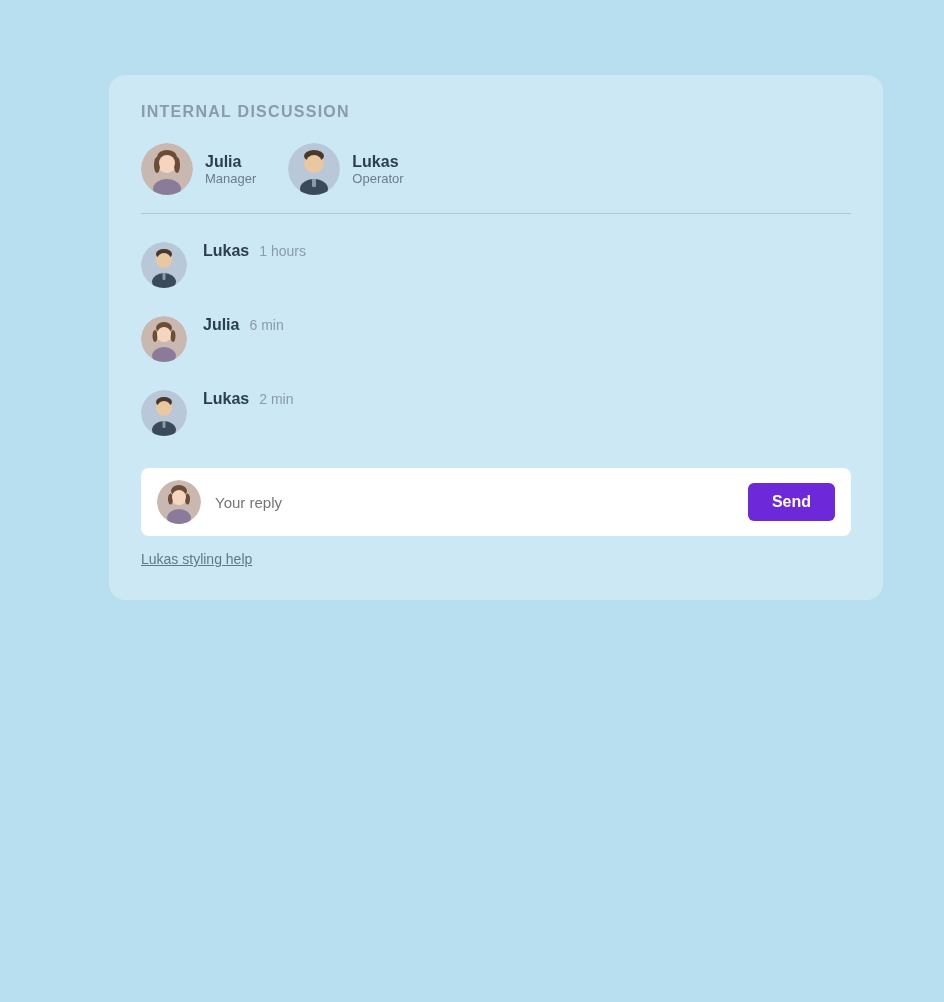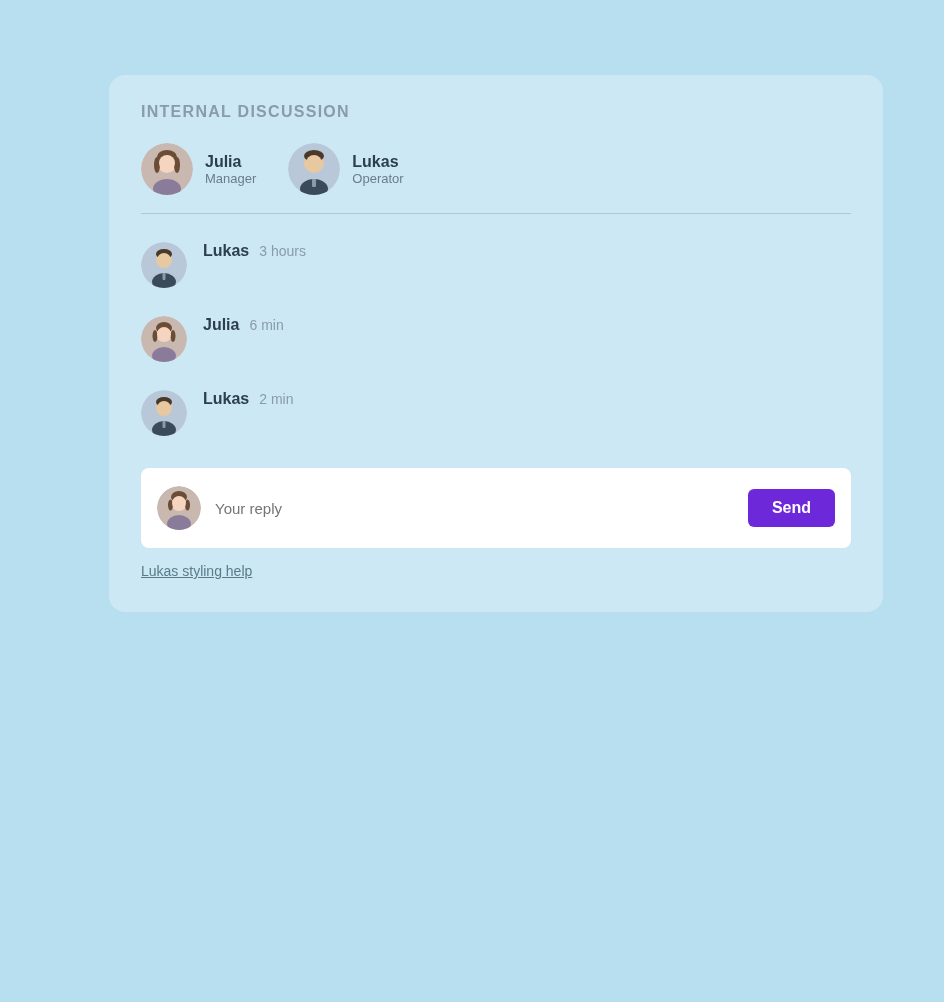--- a/index.html
+++ b/index.html
@@ -131,21 +131,21 @@
 
     .message-text {
       font-size: 15px;
       color: #2c3e50;
       line-height: 1.5;
     }
 
     .reply-box {
       background-color: #ffffff;
       border-radius: 8px;
-      padding: 18px 16px;
+      padding: 12px 16px;
       display: flex;
       align-items: center;
       gap: 14px;
       margin-bottom: 14px;
       justify-content: flex-end;
     }
 
     .reply-avatar {
       width: 44px;
       height: 44px;
@@ -251,21 +251,21 @@
           <circle cx="23" cy="18" r="8" fill="#e8c8a0"></circle>
           <ellipse cx="23" cy="12" rx="8" ry="5" fill="#4a3828"></ellipse>
           <ellipse cx="23" cy="40" rx="12" ry="9" fill="#3a4a5a"></ellipse>
           <rect x="21.5" y="31" width="3" height="7" rx="1" fill="#8a9aaa"></rect>
           <circle cx="23" cy="18" r="7" fill="#e8c8a0"></circle>
         </svg>
       </div>
       <div class="message-content">
         <div class="message-header">
           <span class="message-author">Lukas</span>
-          <span class="message-time">3 hours</span>
+          <span class="message-time">1 hours</span>
         </div>
       </div>
     </div>
 
     <div class="message">
       <div class="message-avatar">
         <svg viewBox="0 0 46 46" xmlns="http://www.w3.org/2000/svg">
           <circle cx="23" cy="23" r="23" fill="#c8b8b0"></circle>
           <circle cx="23" cy="18" r="8" fill="#f5d5c0"></circle>
           <ellipse cx="23" cy="12" rx="8" ry="6" fill="#6b4c35"></ellipse>

